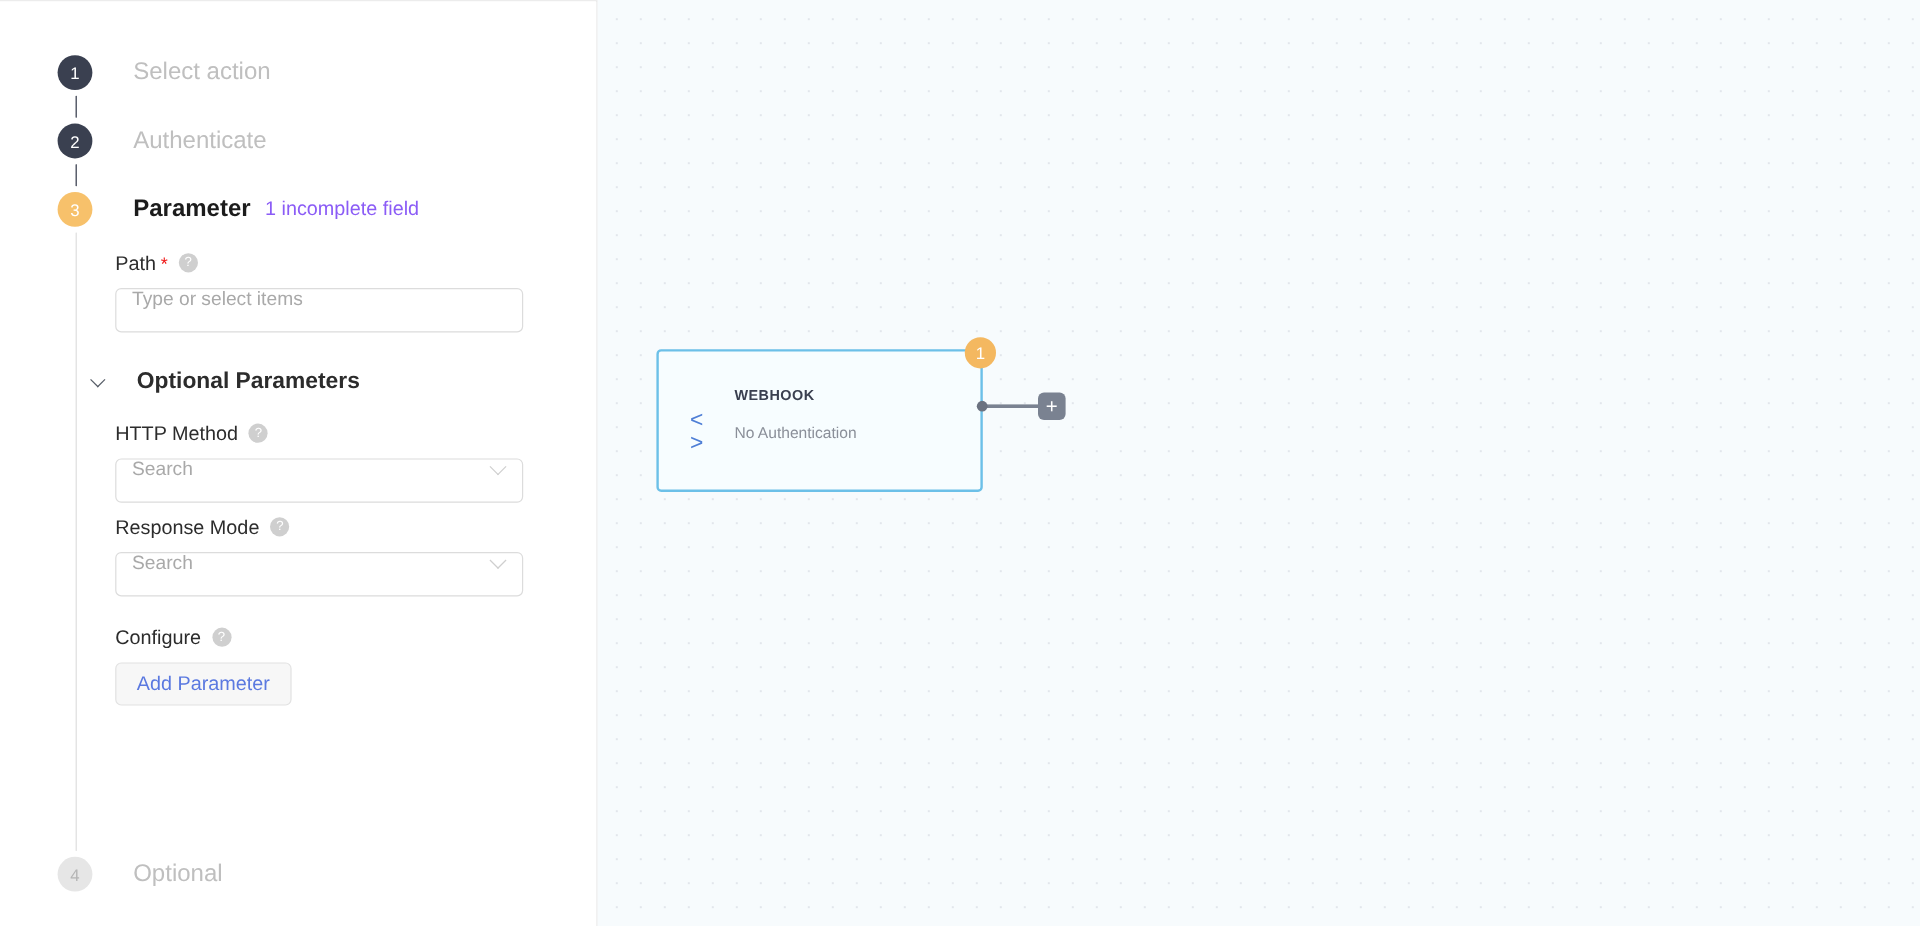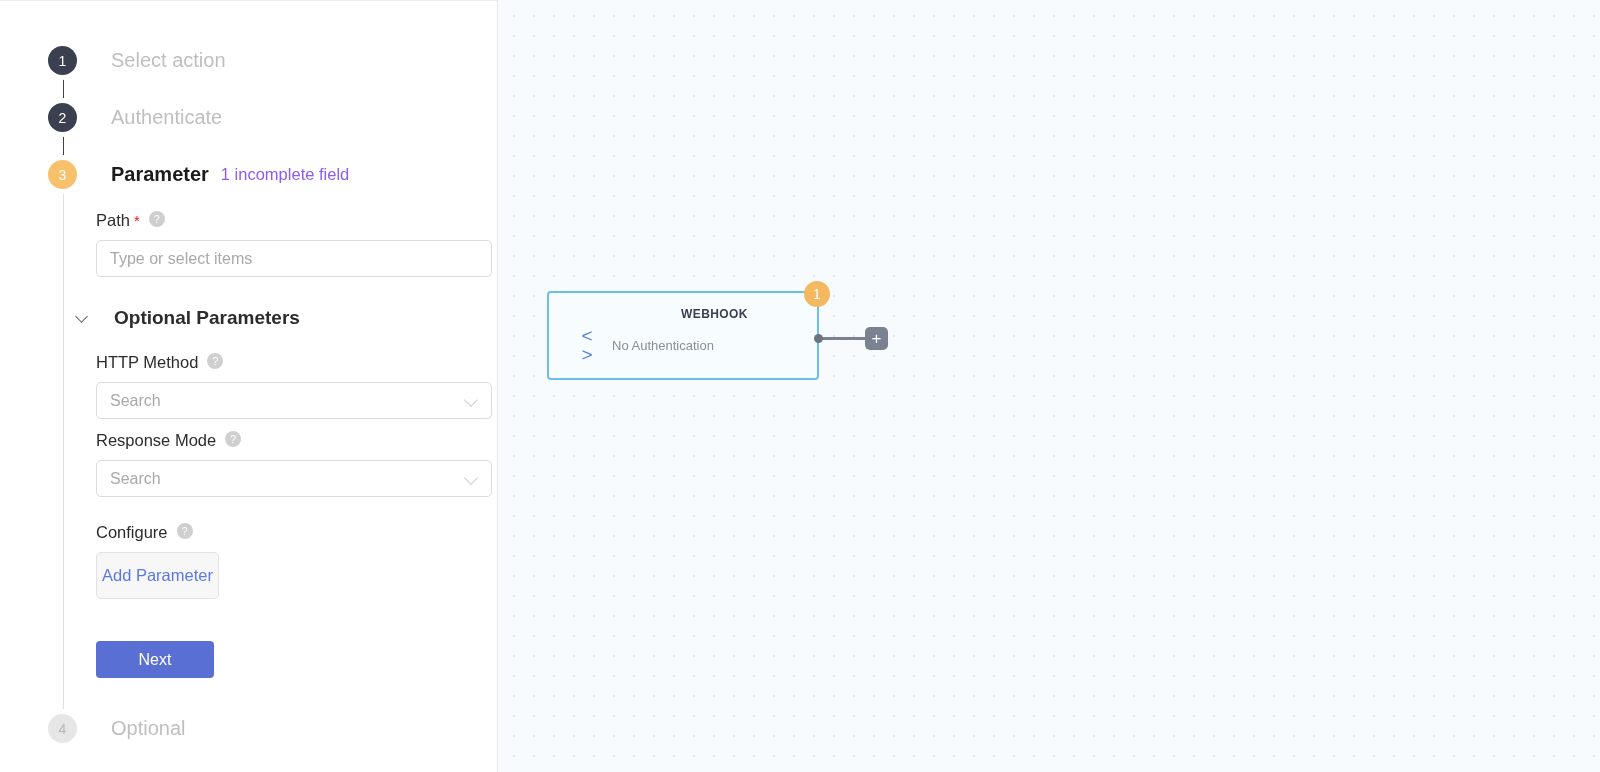--- a/index.html
+++ b/index.html
@@ -105,27 +105,27 @@
     color: #ffffff;
     font-size: 11px;
     display: inline-flex;
     align-items: center;
     justify-content: center;
     margin-left: 9px;
     font-family: "Liberation Sans", sans-serif;
     line-height: 1;
   }
   .text-input, .select-input {
-    width: 396px;
+    width: 340px;
     height: 37px;
     border: 1px solid #dcdcdc;
     border-radius: 5px;
     background: #ffffff;
     display: flex;
-    align-items: center;
+    align-items: flex-start;
     padding: 0 13px;
     font-size: 16px;
     color: #a9a9a9;
     position: relative;
   }
   .select-input { justify-content: space-between; }
   .chev {
     width: 13px; height: 13px;
     display: inline-block;
     position: relative;
@@ -168,22 +168,22 @@
     color: #2c2c2c;
   }
   .gap-18 { height: 18px; }
   .gap-26 { height: 26px; }
   .gap-12 { height: 12px; }
 
   .add-param-btn {
     display: inline-flex;
     align-items: center;
     justify-content: center;
-    height: 47px;
-    padding: 0 5px;
+    height: 36px;
+    padding: 0 17px;
     border: 1px solid #e2e2e2;
     border-radius: 5px;
     background: #f7f7f7;
     color: #5b79e0;
     font-size: 16.5px;
     cursor: pointer;
   }
   .next-btn {
     display: inline-flex;
     align-items: center;
@@ -209,31 +209,30 @@
     background-size: 20px 20px;
     background-position: 6px 6px;
     overflow: hidden;
   }
 
   .node {
     position: absolute;
     left: 49px;
     top: 291px;
     width: 272px;
-    height: 89px;
+    height: 119px;
     border: 2px solid #6cc0e8;
     border-radius: 4px;
     background: #f7fdff;
     display: flex;
     flex-direction: column;
     justify-content: center;
     padding-left: 26px;
     z-index: 3;
     cursor: pointer;
-    text-align: center;
   }
   .node-kind {
     font-size: 12px;
     letter-spacing: 0.4px;
     color: #3a4050;
     margin-left: 37px;
     margin-bottom: 5px;
     font-weight: 600;
   }
   .node-row { display: flex; align-items: center; }
@@ -369,23 +368,20 @@
       </div>
 
       <div class="gap-26"></div>
 
       <div class="field-label">
         <span>Configure</span>
         <span class="help-icon">?</span>
       </div>
       <div class="add-param-btn">Add Parameter</div>
 
-      <div>
-        <div class="next-btn">Next</div>
-      </div>
 
     </div>
   </div>
 
   <div class="canvas">
 
     <div class="edge"></div>
     <div class="out-dot"></div>
 
     <div class="node">

